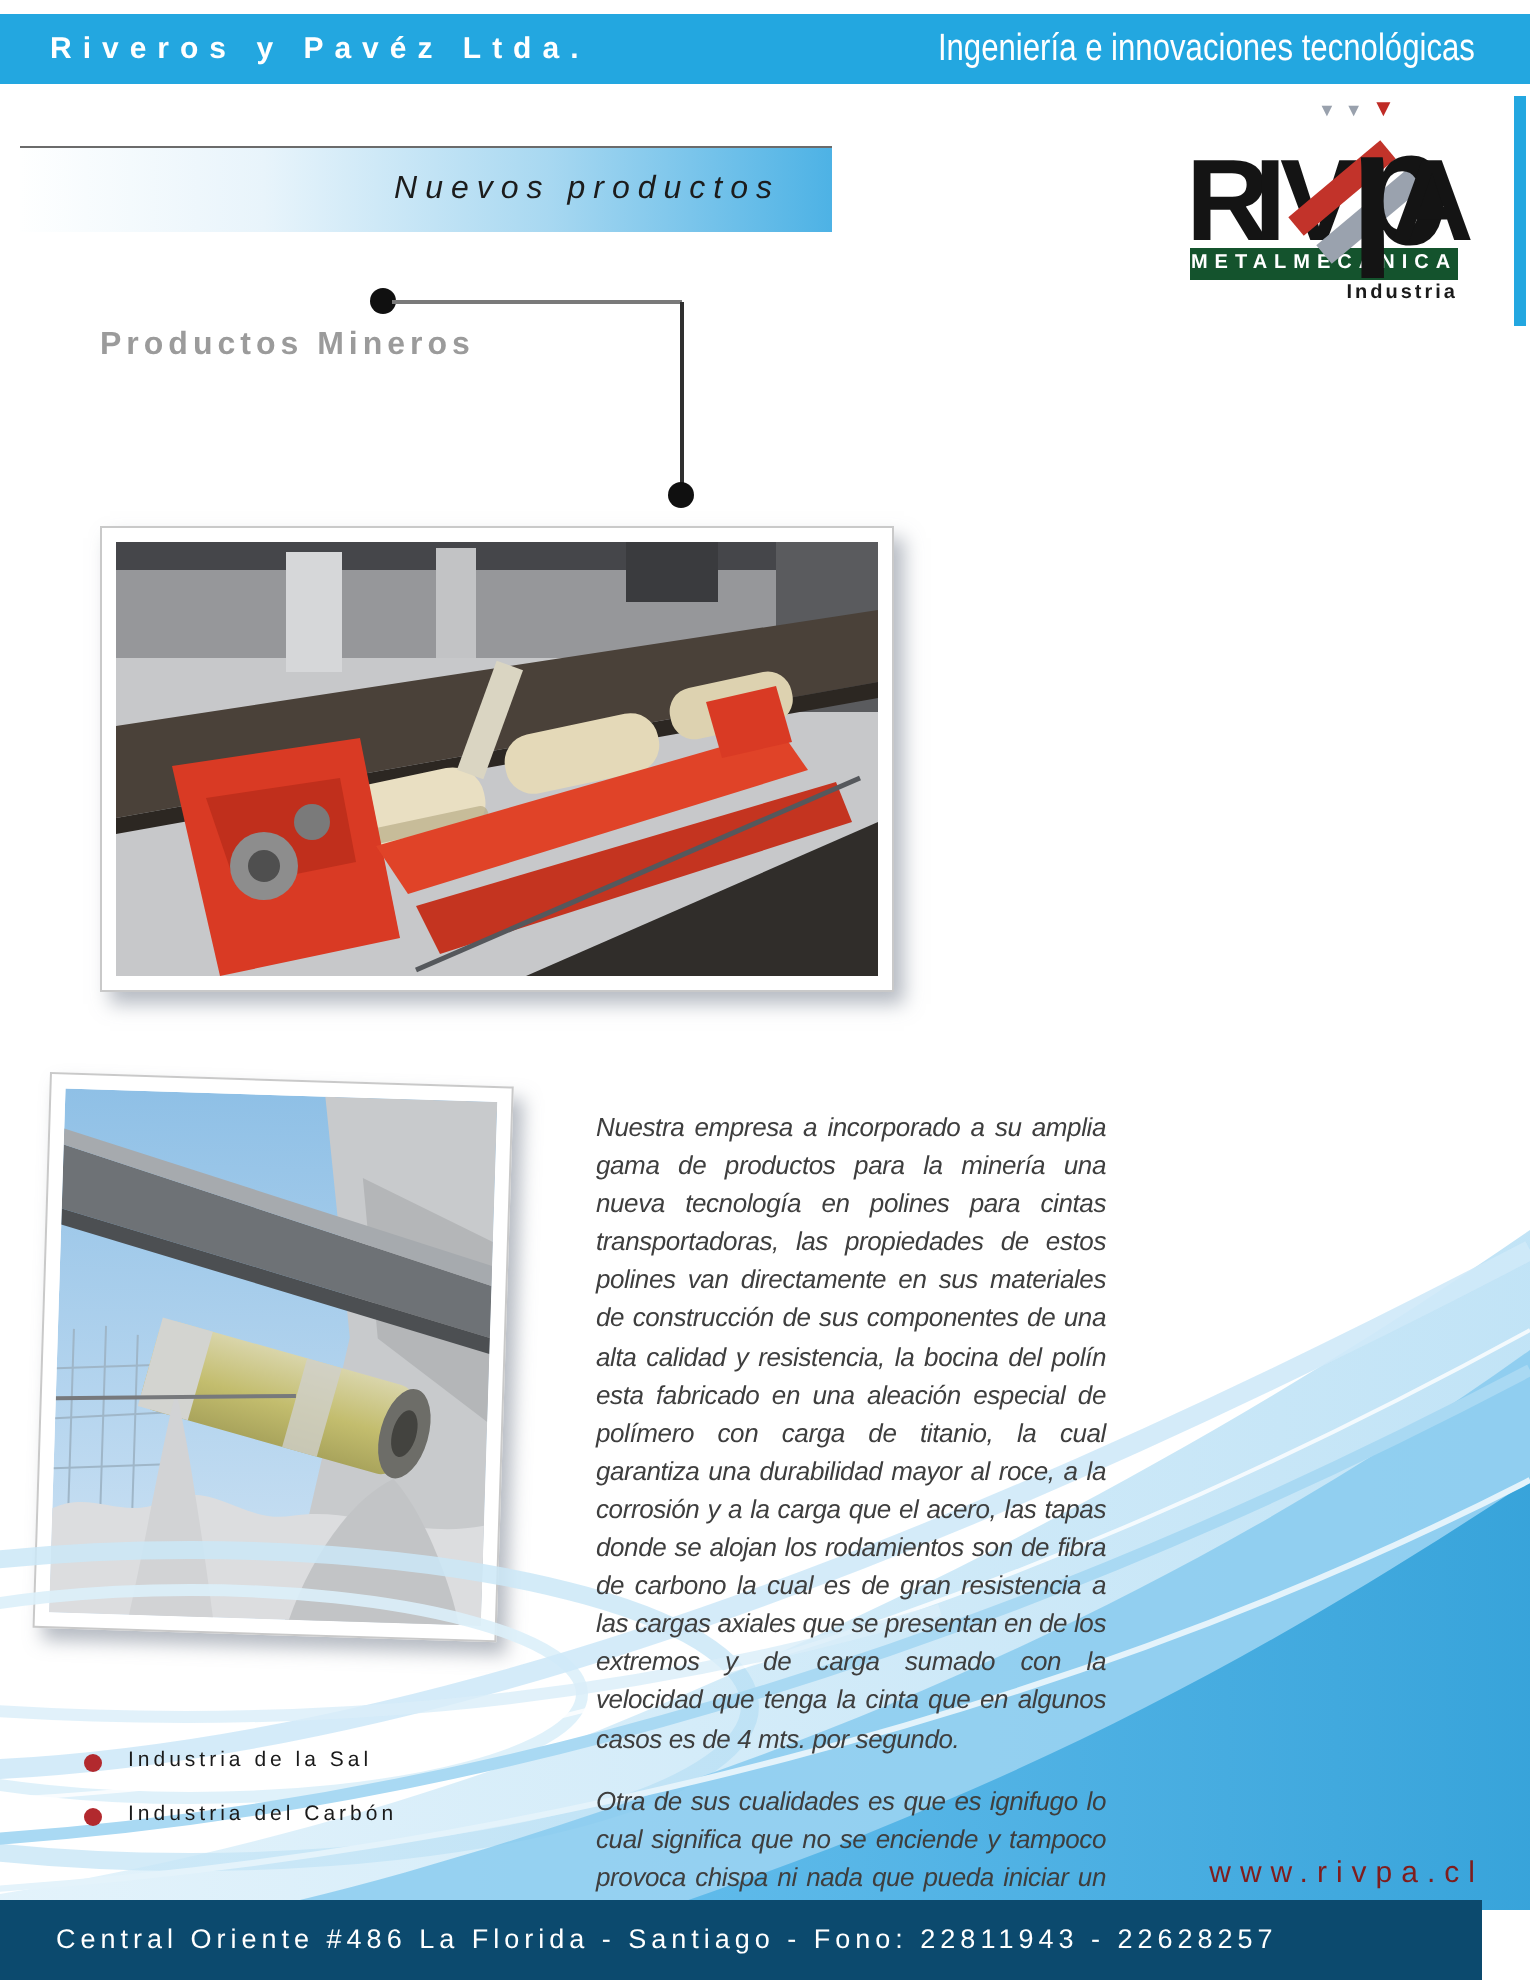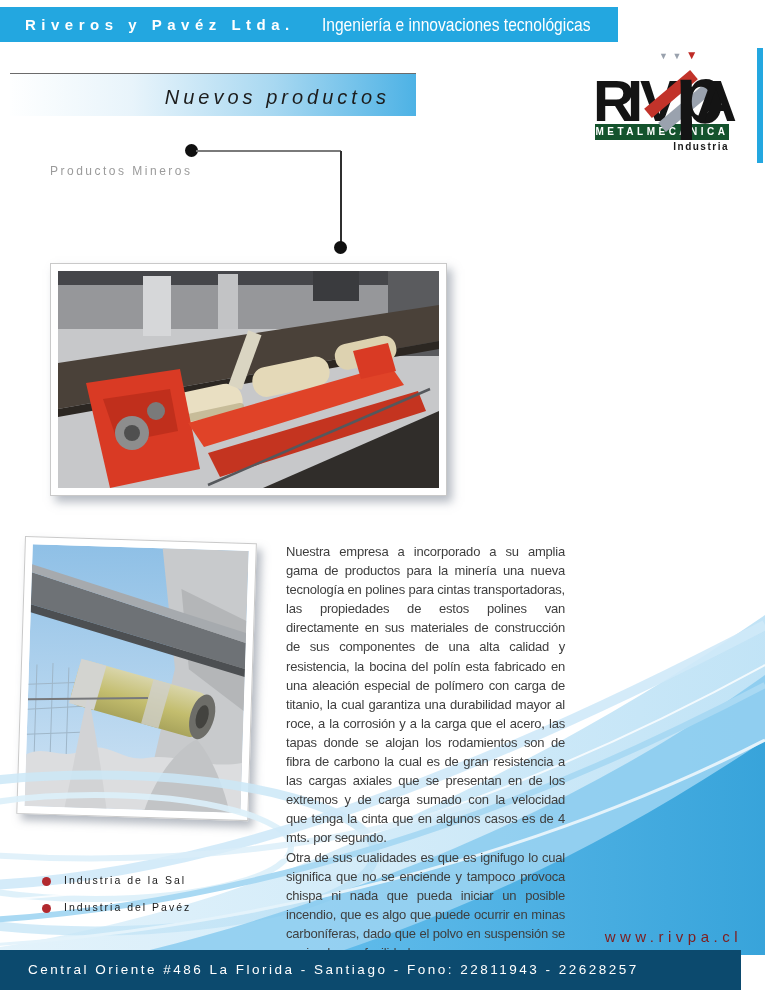--- a/index.html
+++ b/index.html
@@ -1,20 +1,20 @@
 <!DOCTYPE html>
 <html><head>
 <meta charset="utf-8">
 <style>
   html,body{margin:0;padding:0;}
   body{font-family:"Liberation Sans",sans-serif;}
   #page{position:relative;width:765px;height:990px;background:#ffffff;overflow:hidden;}
 
   
-  .header-bar{position:absolute;left:0;top:7px;width:618px;height:35px;background:#23a7e0;z-index:5;}
+  .header-bar{position:absolute;left:0;top:7px;width:765px;height:35px;background:#23a7e0;z-index:5;}
   .company-name{position:absolute;left:25px;top:9px;color:#ffffff;font-size:15px;font-weight:bold;letter-spacing:5.5px;white-space:nowrap;}
   .tagline{position:absolute;right:28px;top:7px;color:#ffffff;font-size:19px;font-weight:400;white-space:nowrap;transform:scaleX(.82);transform-origin:right center;}
 
   
   .logo{position:absolute;left:593px;top:48px;width:140px;height:106px;z-index:6;}
   .logo-tris{position:absolute;left:66px;top:-3px;width:60px;height:12px;}
   .tri{display:inline-block;line-height:10px;}
   .tri-gray{color:#99a1ad;font-size:9px;}
   .tri-red{color:#bf2b26;font-size:12px;}
   .logo-letters{position:absolute;left:0;top:14px;width:140px;height:70px;}
@@ -29,41 +29,41 @@
   .band-gray{left:62px;top:40px;background:#9aa2ae;transform:rotate(-40deg);}
   .logo-bar{position:absolute;left:2px;top:76px;width:134px;height:16px;background:#14532d;color:#fff;
     font-size:10px;font-weight:bold;letter-spacing:3.5px;text-align:center;line-height:16px;white-space:nowrap;}
   .logo-sub{position:absolute;right:4px;top:93px;font-size:10px;font-weight:bold;color:#1a1a1a;letter-spacing:1.5px;}
   .edge-line{position:absolute;left:757px;top:48px;width:6px;height:115px;background:#23a7e0;z-index:5;}
 
   
   .banner{position:absolute;left:10px;top:73px;width:406px;height:42px;z-index:4;
     background:linear-gradient(90deg,#feffff 0%,#e8f4fb 30%,#a8d8f1 65%,#4db2e5 100%);
     border-top:1px solid #6b6b6b;}
-  .banner-title{position:absolute;right:26px;top:12px;font-size:20px;font-style:italic;letter-spacing:4px;color:#1c1c1c;font-weight:500;white-space:nowrap;}
-
-  
-  .section-label{position:absolute;left:50px;top:145px;font-size:12px;font-weight:normal;color:#9b9b9b;letter-spacing:2.5px;z-index:4;white-space:nowrap;margin-top:19px;}
+  .banner-title{position:absolute;right:26px;top:12px;font-size:16px;font-style:italic;letter-spacing:4px;color:#1c1c1c;font-weight:500;white-space:nowrap;}
+
+  
+  .section-label{position:absolute;left:50px;top:145px;font-size:16px;font-weight:bold;color:#9b9b9b;letter-spacing:2.5px;z-index:4;white-space:nowrap;margin-top:19px;}
   .dot{position:absolute;width:13px;height:13px;border-radius:50%;background:#101010;z-index:4;}
   .dot1{left:185px;top:144px;}
   .dot2{left:334px;top:241px;}
   .hline{position:absolute;left:196px;top:150px;width:145px;height:2px;background:#7a7a7a;z-index:4;}
   .vline{position:absolute;left:340px;top:151px;width:1.5px;height:96px;background:#2f2f2f;z-index:4;}
 
   
   .photo-frame{position:absolute;background:#ffffff;border:1px solid #c9c9c9;padding:7px;
     box-shadow:5px 6px 9px rgba(110,120,135,.5);z-index:2;}
   .photo1{left:50px;top:263px;width:381px;height:217px;}
   .photo2{left:25px;top:536px;width:216px;height:262px;transform:rotate(1.8deg);transform-origin:top left;}
   .photo-frame svg{display:block;}
 
   
   .bodytext{position:absolute;left:286px;top:542px;width:279px;z-index:4;color:#3e3e3e;
     font-size:13px;line-height:19.1px;text-align:justify;letter-spacing:-.2px;}
-  .bodytext p{margin:0;}
+  .bodytext p{margin:12px;font-style:italic;}
 
   
   .industries{position:absolute;left:42px;top:874px;z-index:4;}
   .ind-row{position:relative;height:27px;}
   .ind-dot{position:absolute;left:0;top:3px;width:9px;height:9px;border-radius:50%;background:#b2292e;}
   .ind-label{position:absolute;left:22px;top:0;font-size:10.5px;font-weight:normal;color:#1a1a1a;letter-spacing:2px;white-space:nowrap;}
 
   
   .website{position:absolute;right:23px;top:928px;font-size:15px;color:#7f1d1d;letter-spacing:4.5px;z-index:4;white-space:nowrap;}
   .footer-bar{position:absolute;left:0;top:950px;width:741px;height:40px;background:#0c4a6e;z-index:6;}
@@ -212,21 +212,21 @@
     <p>Otra de sus cualidades es que es ignifugo lo cual significa que no se enciende y tampoco provoca chispa ni nada que pueda iniciar un posible incendio, que es algo que puede ocurrir en minas carboníferas, dado que el polvo en suspensión se enciende con facilidad.</p>
   </div>
 
   <div class="industries">
     <div class="ind-row">
       <span class="ind-dot"></span>
       <span class="ind-label">Industria de la Sal</span>
     </div>
     <div class="ind-row">
       <span class="ind-dot"></span>
-      <span class="ind-label">Industria del Pavéz</span>
+      <span class="ind-label">Industria del Carbón</span>
     </div>
   </div>
 
   <div class="website">www.rivpa.cl</div>
 
   <div class="footer-bar">
     <div class="footer-address">Central Oriente #486 La Florida - Santiago - Fono: 22811943 - 22628257</div>
   </div>
 
 </div>

